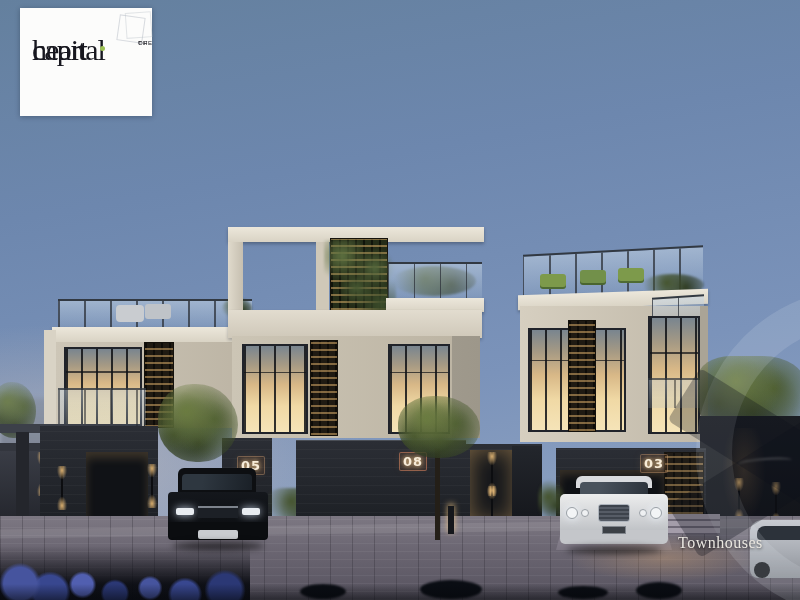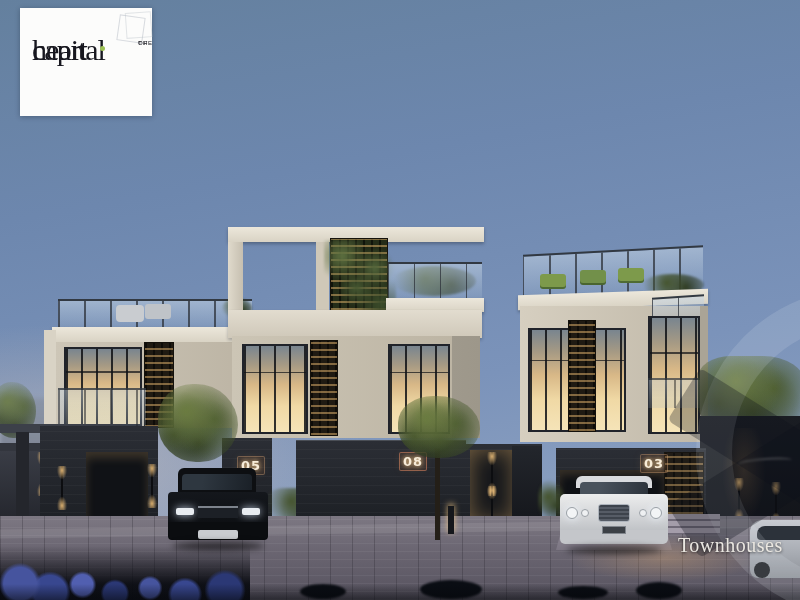--- a/index.html
+++ b/index.html
@@ -68,21 +68,21 @@
   .logo-words span{position:static;display:block;}
   .logo-small{right:14px;top:32px;font-size:6px;letter-spacing:1px;color:#17171f;
               font-family:"Liberation Sans",sans-serif;text-transform:uppercase;line-height:1.1;text-align:center;}
   .logo-small span{position:static;display:block;}
   .logo-dot{left:80px;top:38px;width:5px;height:5px;border-radius:50%;background:#9bc053;}
   .logo-cube{right:8px;top:8px;width:26px;height:26px;border:1px solid rgba(185,192,200,.55);
              transform:rotate(8deg);}
   .logo-cube i{position:absolute;left:6px;top:-6px;width:26px;height:26px;
                border:1px solid rgba(185,192,200,.4);transform:rotate(-12deg);display:block;}
 
-  .caption{left:678px;top:534px;font-family:"Liberation Serif",serif;font-size:20px;
+  .caption{left:678px;top:534px;font-family:"Liberation Serif",serif;font-size:16px;
            letter-spacing:.5px;text-shadow:0 1px 3px rgba(0,0,0,.65);}
 </style>
 </head>
 <body>
 
 <div id="canvas">
 
   <div style="left:0;top:0;width:800px;height:600px;
        background:linear-gradient(170deg,#64809e 0%,#6d87ae 30%,#7b93ba 62%,#97aac6 100%);"></div>
   <div style="left:0;top:300px;width:420px;height:230px;

